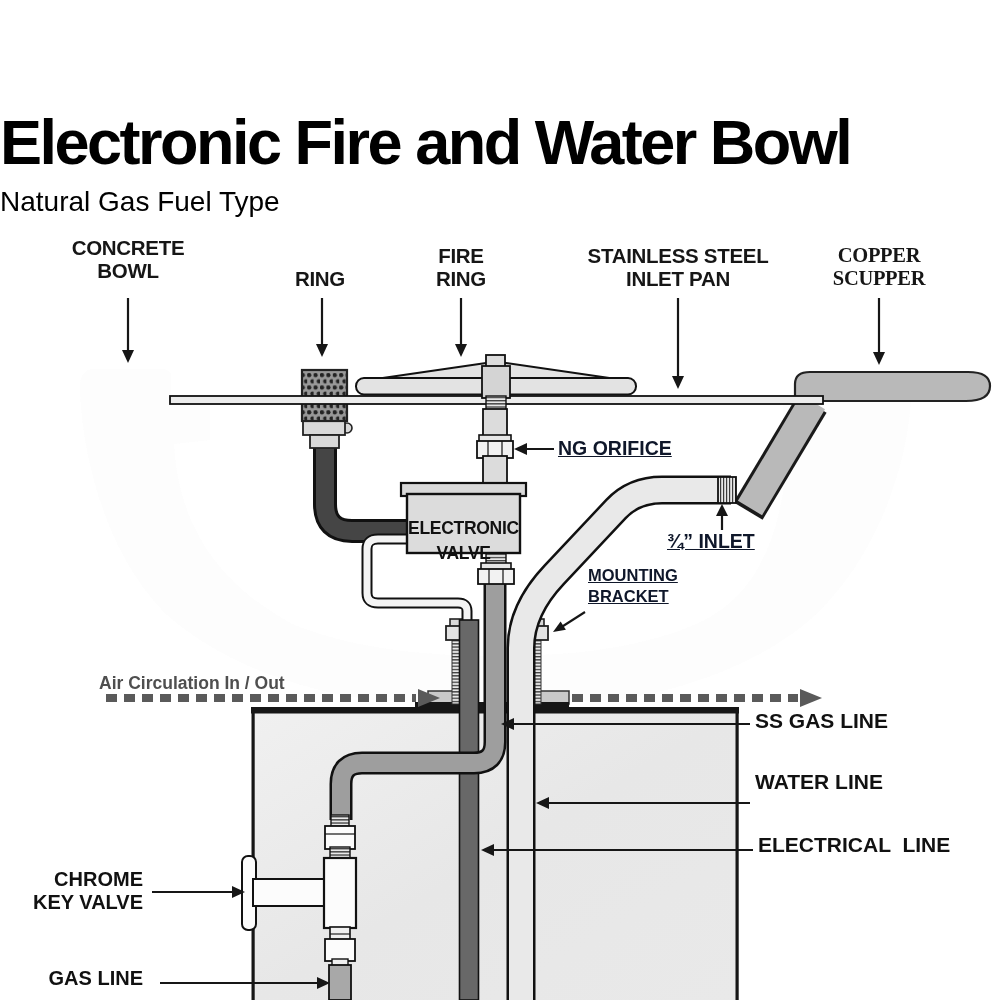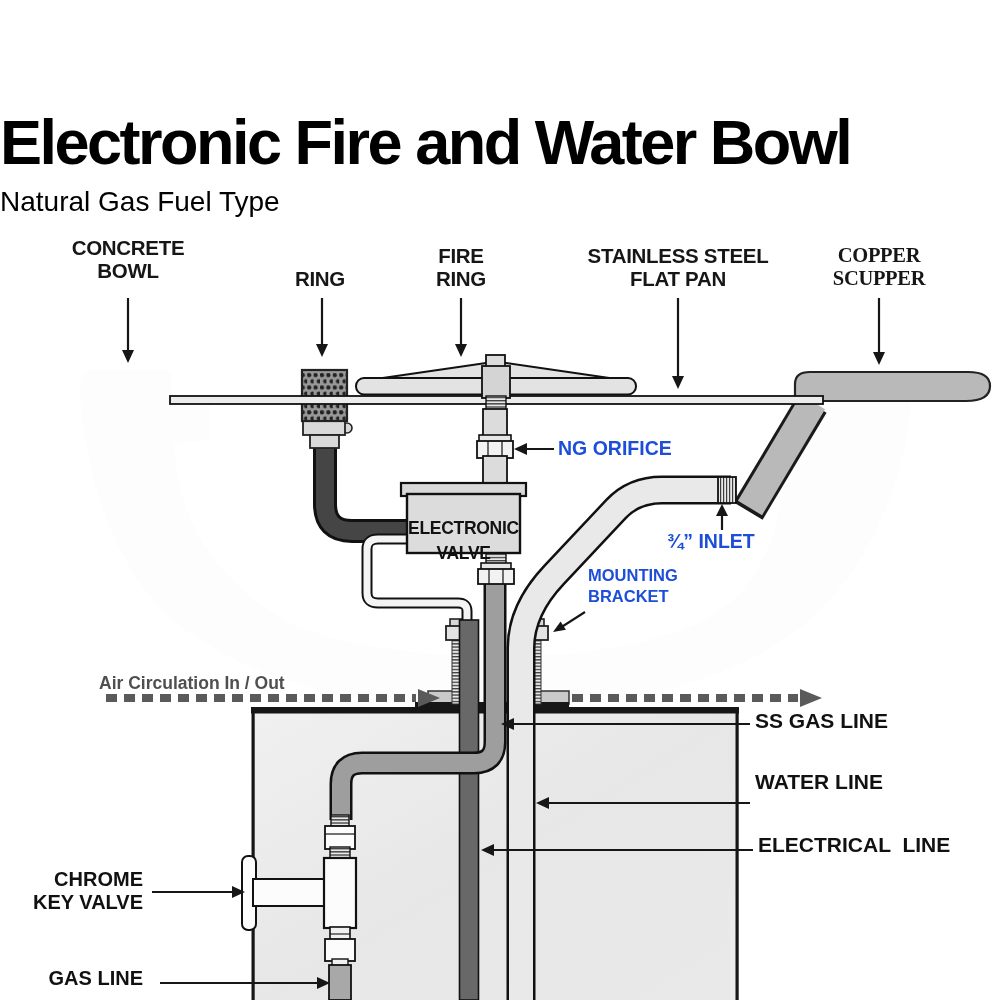--- a/index.html
+++ b/index.html
@@ -8,21 +8,21 @@
   #diagram-svg{position:absolute;left:0;top:0;}
   .lbl{position:absolute;color:#111;font-weight:bold;white-space:nowrap;}
   #main-title{left:0;top:106px;width:815px;text-align:center;font-size:63px;letter-spacing:-2.5px;color:#000;}
   #subtitle{left:0;top:186px;width:1000px;text-align:left;font-size:28px;font-weight:normal;color:#000;letter-spacing:0;}
   .toplabel{text-align:center;font-size:20.5px;line-height:23px;letter-spacing:-0.3px;color:#161616;}
   #tl-0{left:48px;top:236px;width:160px;}
   #tl-1{left:240px;top:267px;width:160px;}
   #tl-2{left:381px;top:244px;width:160px;}
   #tl-3{left:558px;top:244px;width:240px;}
   #tl-4{left:799px;top:244px;width:160px;font-family:Liberation Serif, serif;}
-  .ann{font-size:19.5px;color:#1d4ed8;}
+  .ann{font-size:19.5px;color:#0f172a;text-decoration:underline;}
   #lbl-ng{left:558px;top:437px;}
   #lbl-inlet{left:667px;top:530px;}
   #lbl-bracket{left:588px;top:565px;font-size:16.5px;line-height:21px;white-space:pre-line;}
   #lbl-air{left:99px;top:673px;font-size:17.5px;color:#4f4f4f;}
   #lbl-ssgas{left:755px;top:709px;font-size:21px;}
   #lbl-water{left:755px;top:770px;font-size:21px;}
   #lbl-elec{left:758px;top:833px;font-size:21px;word-spacing:6px;}
   #lbl-chrome{left:18px;top:868px;width:125px;text-align:right;font-size:20px;line-height:23px;}
   #lbl-gasline{left:18px;top:967px;width:125px;text-align:right;font-size:20px;}
   #lbl-valve{left:407px;top:516px;width:113px;text-align:center;font-size:17.5px;line-height:25px;letter-spacing:-0.3px;}
@@ -233,21 +233,21 @@
 </div>
 <div class="lbl toplabel" id="tl-1">
   <div>RING</div>
 </div>
 <div class="lbl toplabel" id="tl-2">
   <div>FIRE</div>
   <div>RING</div>
 </div>
 <div class="lbl toplabel" id="tl-3">
   <div>STAINLESS STEEL</div>
-  <div>FLAT PAN</div>
+  <div>INLET PAN</div>
 </div>
 <div class="lbl toplabel" id="tl-4">
   <div>COPPER</div>
   <div>SCUPPER</div>
 </div>
 
 <div class="lbl ann" id="lbl-ng">NG ORIFICE</div>
 <div class="lbl ann" id="lbl-inlet">¾” INLET</div>
 <div class="lbl ann" id="lbl-bracket">MOUNTING
 BRACKET</div>

